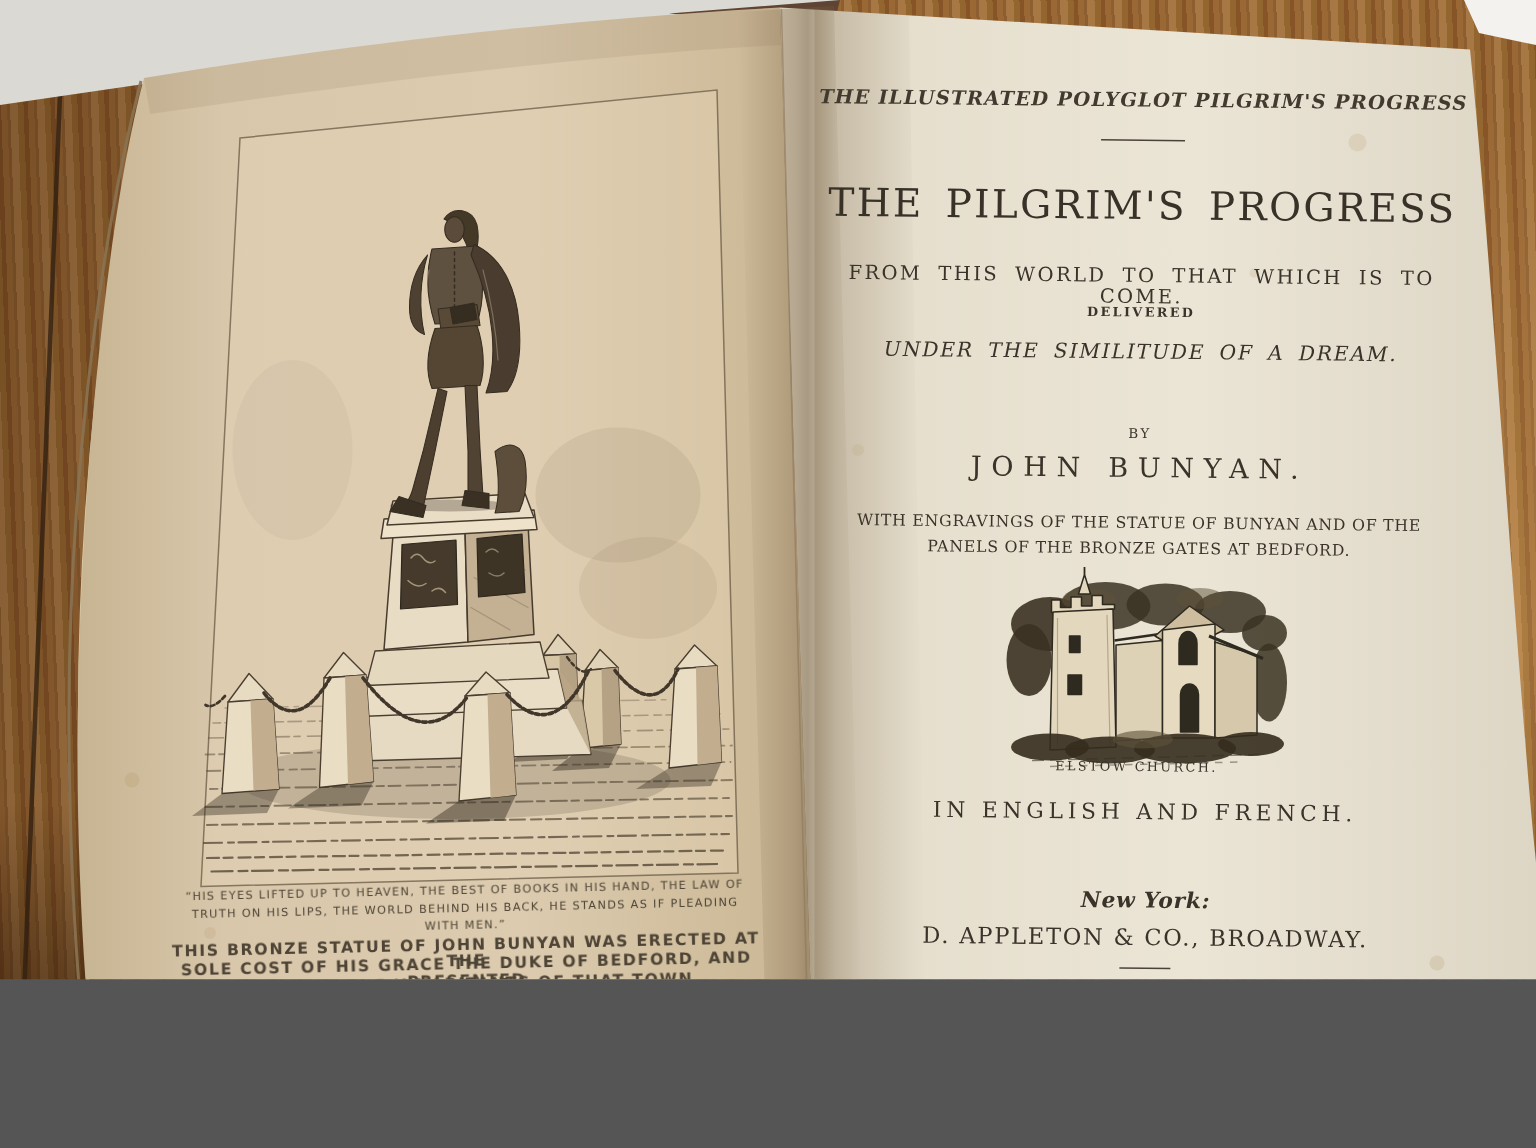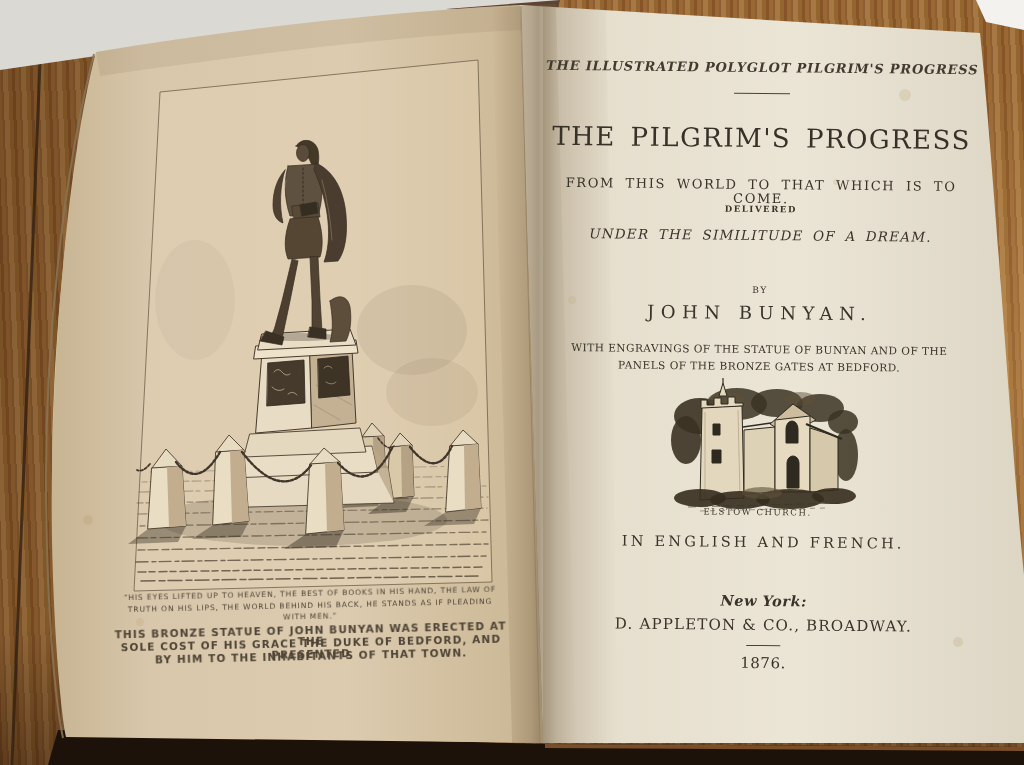--- a/index.html
+++ b/index.html
@@ -1,17 +1,17 @@
 <!DOCTYPE html>
 <html><head>
 <meta charset="utf-8">
 <style>
   html,body{margin:0;padding:0;background:#555;}
   .stage{
-    position:relative;width:1024px;height:765px;overflow:hidden;
+    position:relative;width:1024px;height:653px;overflow:hidden;
     font-family:"DejaVu Serif",serif;
     background:
       linear-gradient(rgba(0,0,0,0) 82%, rgba(20,8,0,.35)),
       radial-gradient(ellipse 420px 500px at 1010px 420px, rgba(255,205,130,.22), rgba(255,205,130,0) 70%),
       linear-gradient(100deg, rgba(30,12,0,.28), rgba(30,12,0,0) 30%),
       repeating-linear-gradient(88deg,#865427 0 3px,#9a6835 3px 7px,#8d5f30 7px 9px,#a87844 9px 14px,#94662f 14px 18px);
   }
   svg.scene{position:absolute;left:0;top:0;}
   
   .rp{position:absolute;left:536px;top:0;width:446px;height:765px;transform:rotate(.6deg);

